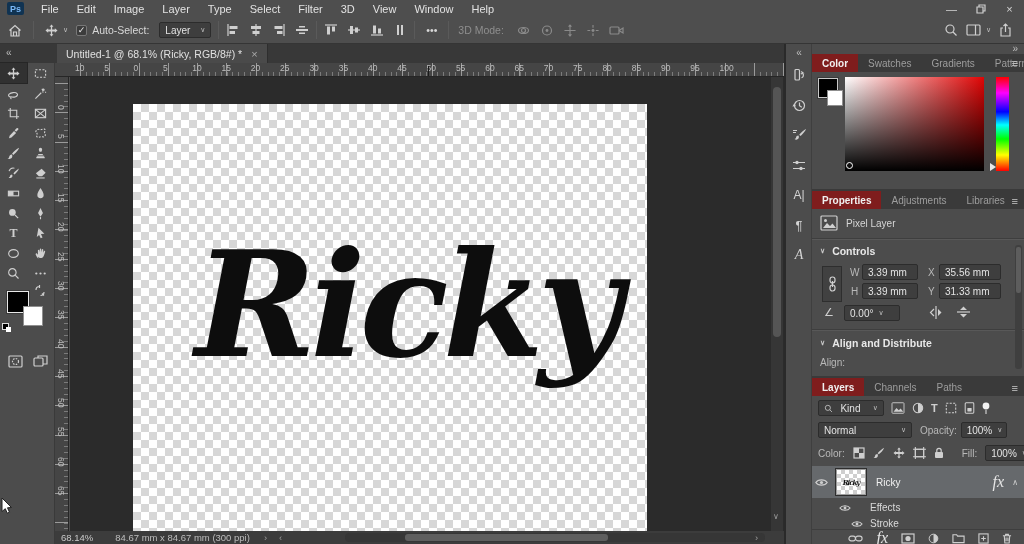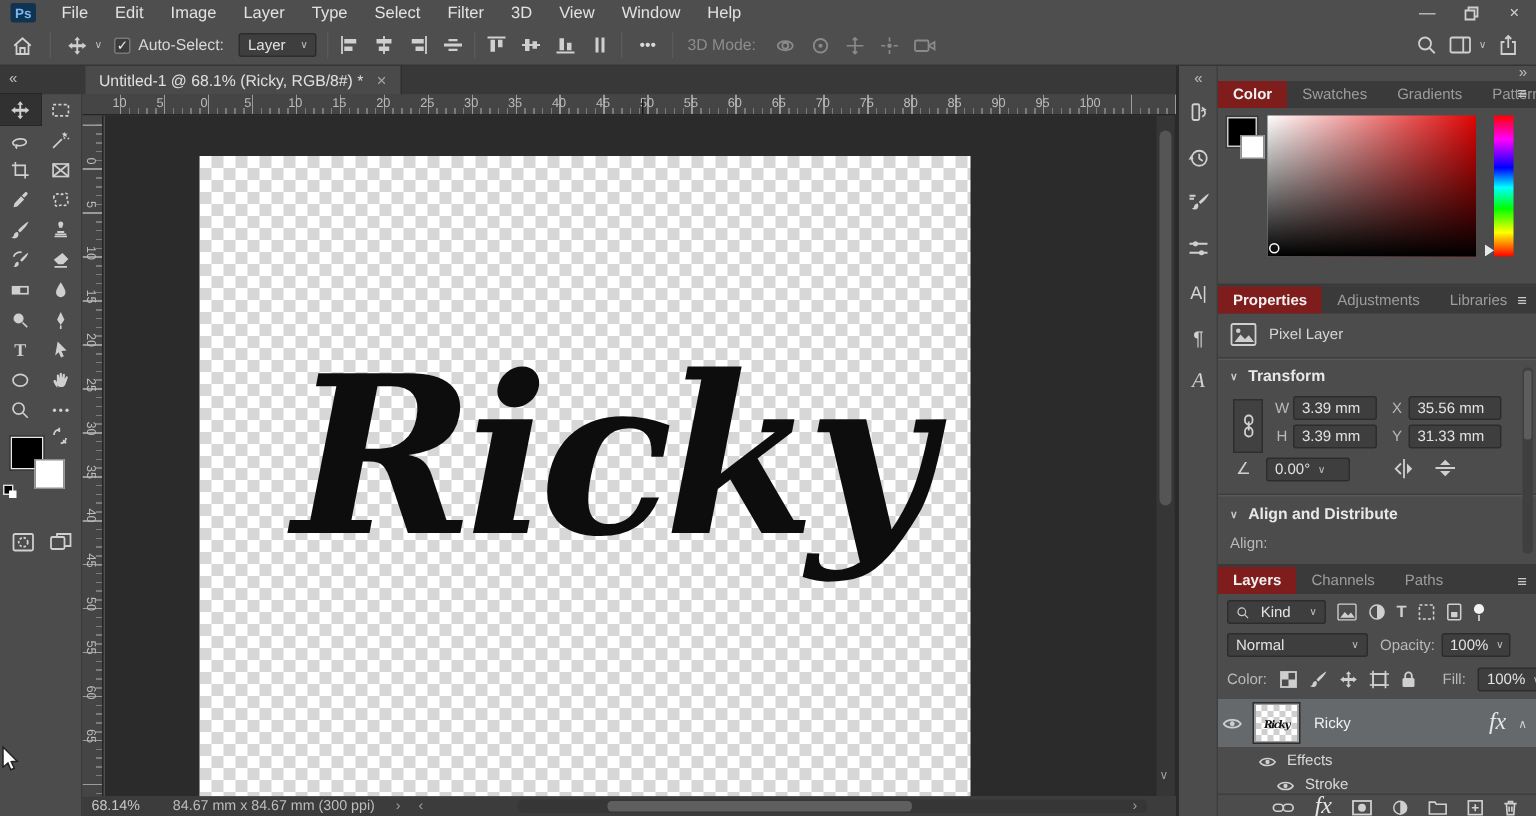--- a/index.html
+++ b/index.html
@@ -546,21 +546,21 @@
         <svg width="18" height="16" viewBox="0 0 18 16">
             <rect class="ic" x="1" y="1" width="16" height="14" rx="1"></rect>
             <circle class="icf" cx="5.5" cy="5.5" r="1.5"></circle>
             <path class="icf" d="M3 13l4-5 3 3 2.5-2.5L16 13z"></path>
           </svg>
         <span style="margin-left:8px;color:#d6d6d6">Pixel Layer</span>
       </div>
       <div class="divline abs" style="left:0;top:47px;width:212px"></div>
       <div class="sectionhdr abs" style="left:8px;top:54px">
         <span class="hdrchev">∨</span>
-        <span>Transform</span>
+        <span>Controls</span>
       </div>
       <div class="abs" style="left:10px;top:75px;width:20px;height:36px;background:#414141;border:1px solid #2e2e2e;display:flex;align-items:center;justify-content:center">
         <svg width="9" height="16" viewBox="0 0 9 16">
             <rect class="ic" x="2" y="1" width="5" height="6" rx="2.4"></rect>
             <rect class="ic" x="2" y="9" width="5" height="6" rx="2.4"></rect>
             <path class="ic" d="M4.5 5v6"></path>
           </svg>
       </div>
       <span class="flabel abs" style="left:38px;top:76px">W</span>
       <span class="field abs" style="left:50px;top:73px;width:56px">3.39 mm</span>
@@ -690,21 +690,21 @@
       </div>
 
       <div class="lrow" style="top:122px;height:15px">
         <span style="width:24px"></span>
         <span class="eye">
             <svg width="12" height="8" viewBox="0 0 13 9">
               <path class="ic" d="M.8 4.5C3 1 10 1 12.2 4.5 10 8 3 8 .8 4.5z"></path>
               <circle class="icf" cx="6.5" cy="4.5" r="1.6"></circle>
             </svg>
           </span>
-        <span style="margin-left:4px;color:#d9d9d9">Effects</span>
+        <span style="margin-left:16px;color:#d9d9d9">Effects</span>
       </div>
       <div class="lrow" style="top:138px;height:15px">
         <span style="width:36px"></span>
         <span class="eye">
             <svg width="12" height="8" viewBox="0 0 13 9">
               <path class="ic" d="M.8 4.5C3 1 10 1 12.2 4.5 10 8 3 8 .8 4.5z"></path>
               <circle class="icf" cx="6.5" cy="4.5" r="1.6"></circle>
             </svg>
           </span>
         <span style="margin-left:4px;color:#d9d9d9">Stroke</span>

